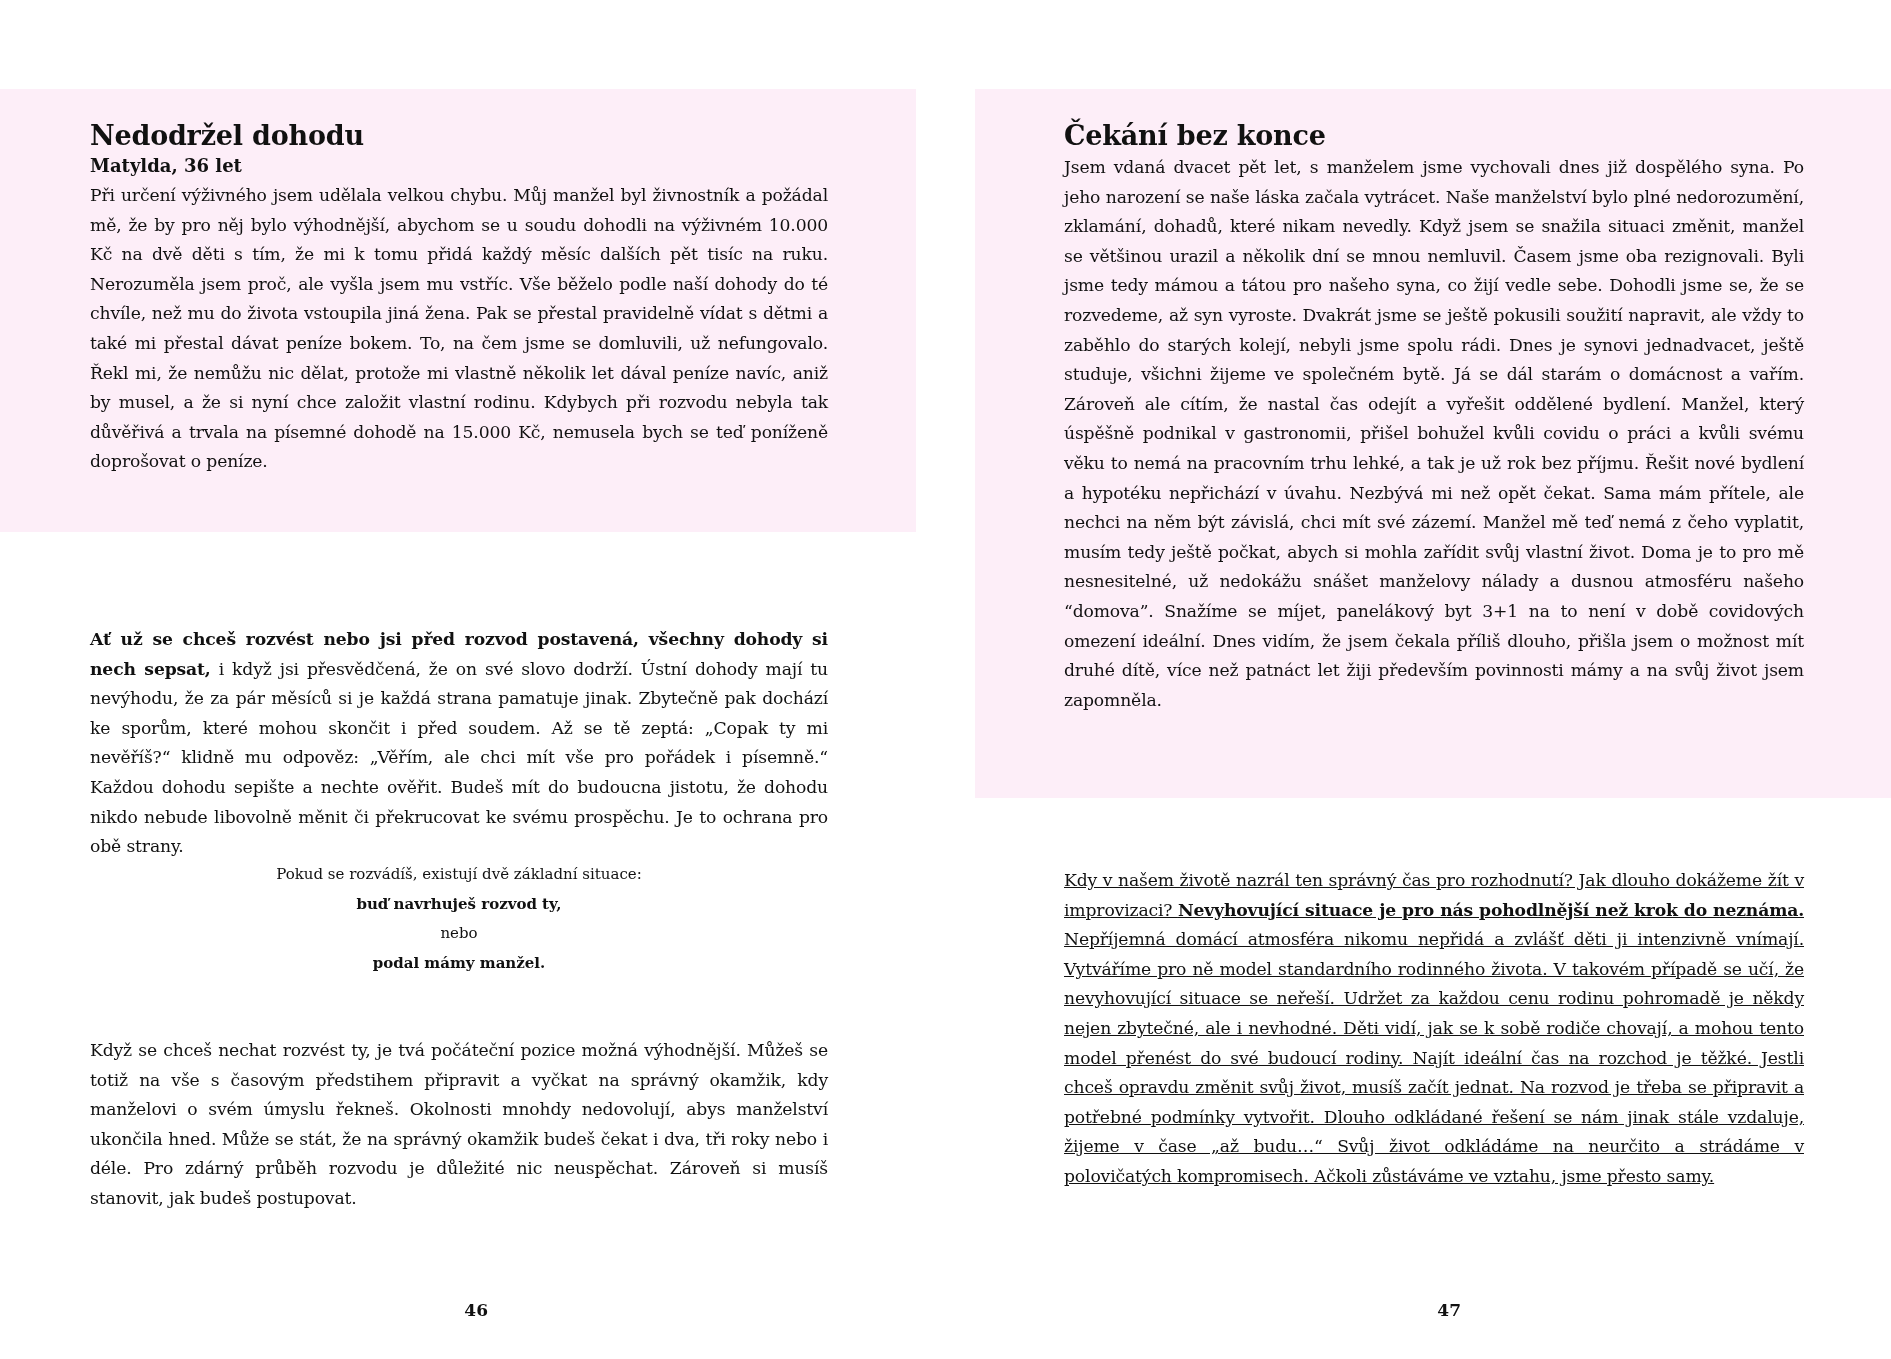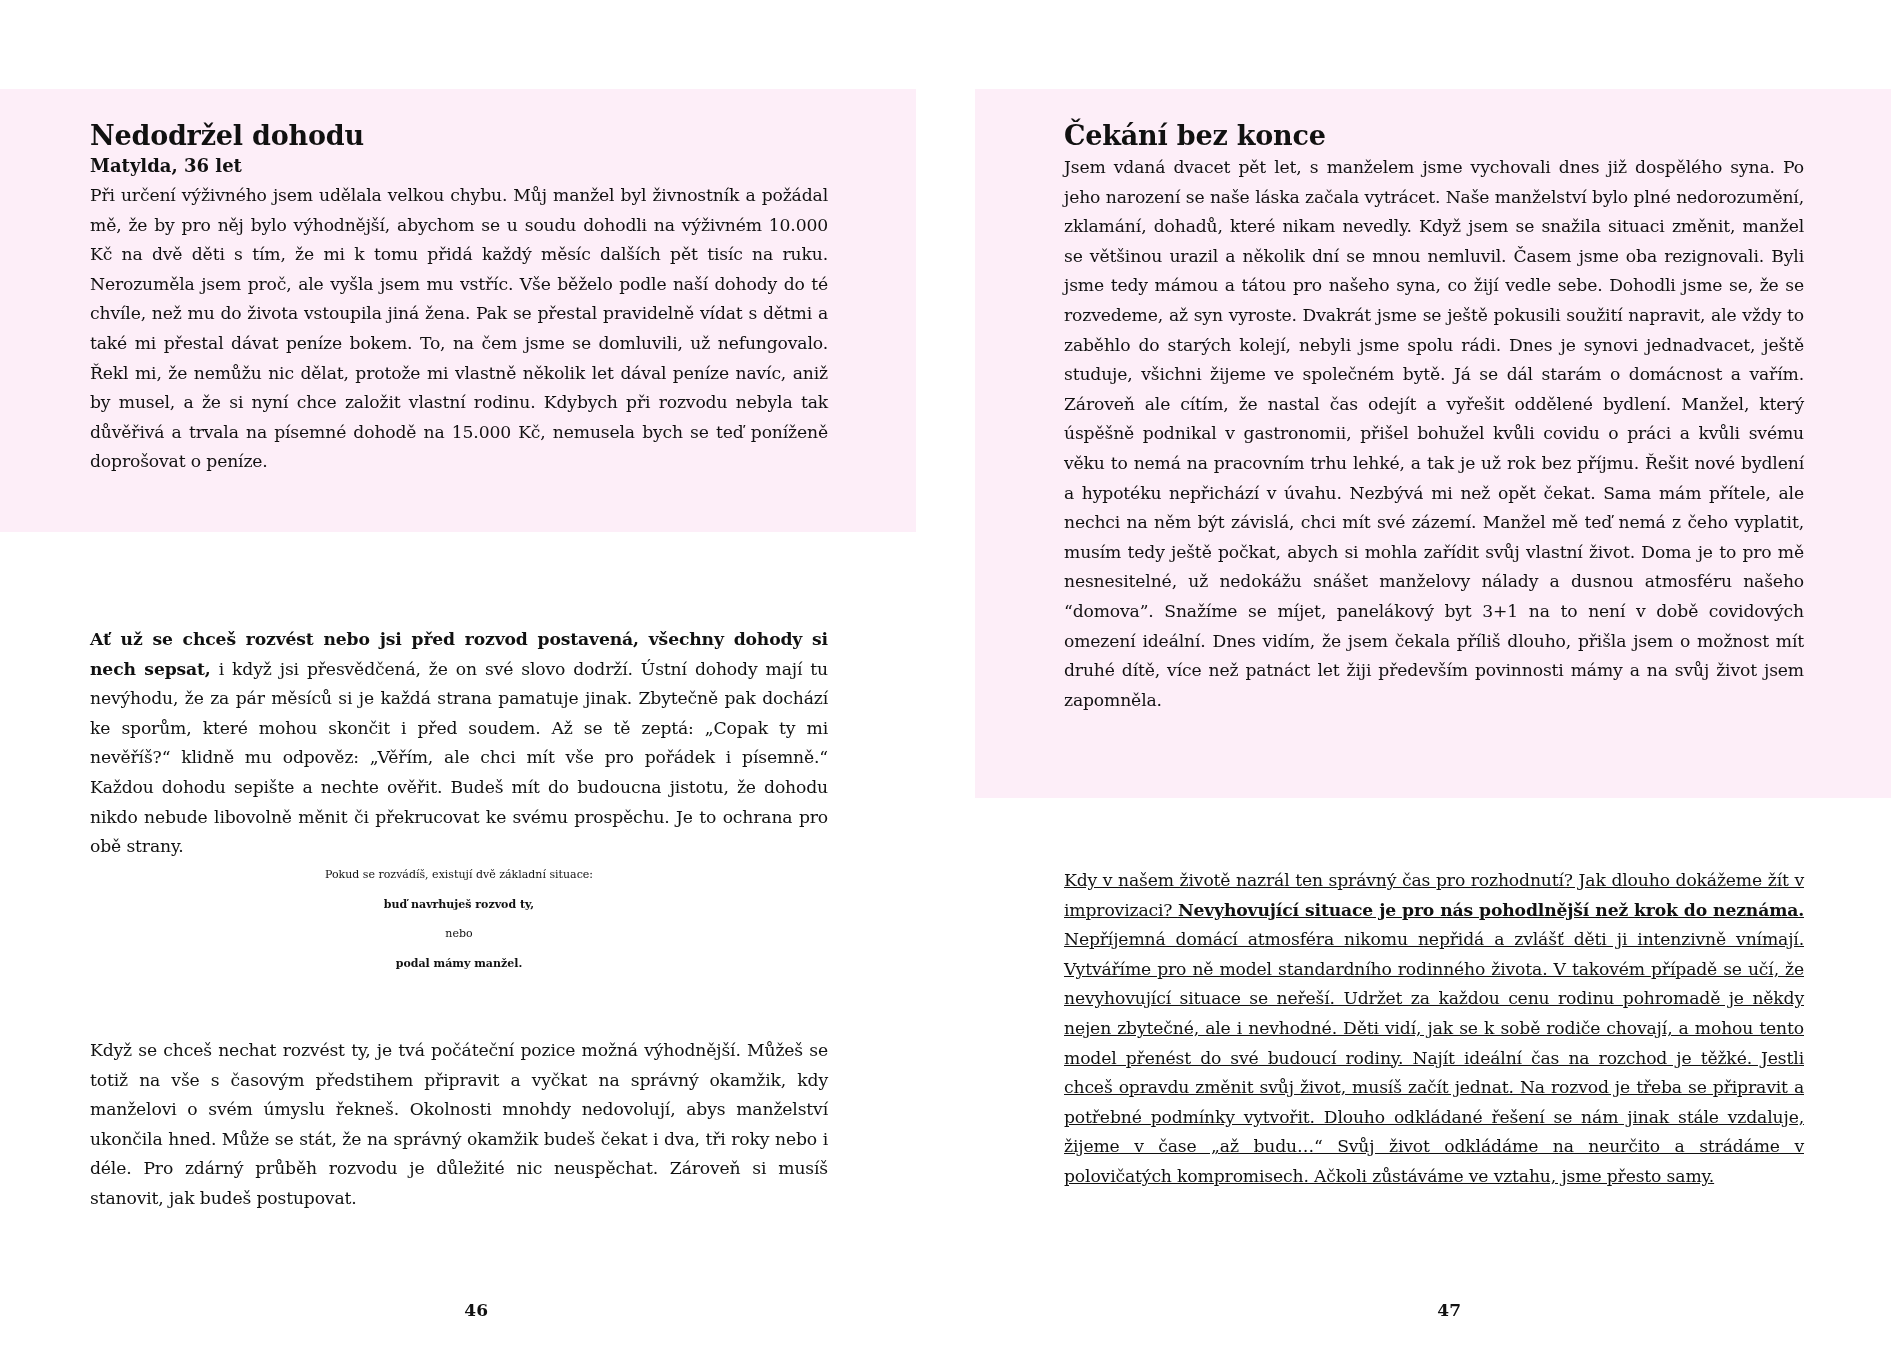--- a/index.html
+++ b/index.html
@@ -71,21 +71,21 @@
 
   .block {
     position: absolute;
   }
   .page-left .block { left: 90px; width: 738px; }
   .page-right .block { left: 1064px; width: 740px; text-decoration: underline; }
   .page-right .block { left: 119px; }
 
   .center-block {
     text-align: center;
-    font-size: 11px;
+    font-size: 15px;
     line-height: 29.6px;
   }
   .center-block div { margin: 0; }
 
   .page-number {
     position: absolute;
     top: 1300px;
     font-size: 17px;
     font-weight: bold;
     width: 60px;

